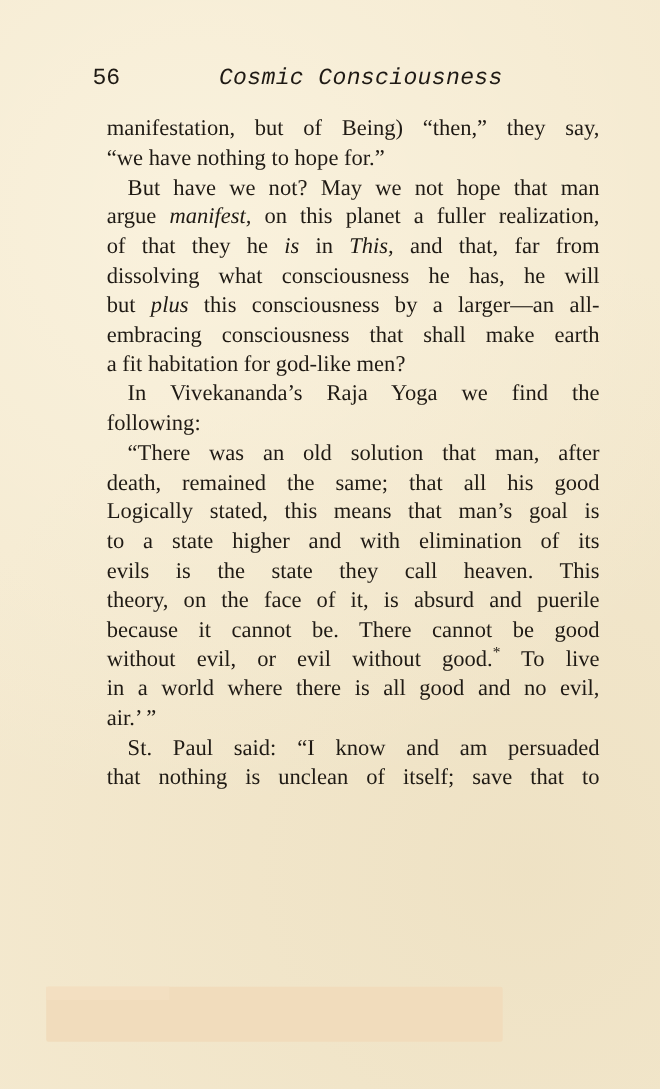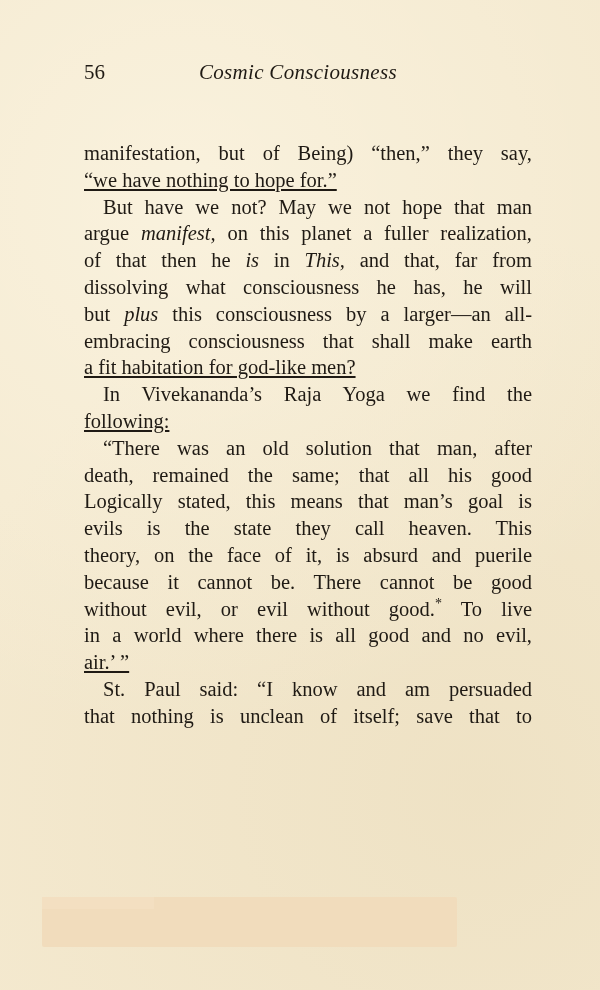--- a/index.html
+++ b/index.html
@@ -8,29 +8,30 @@
     background: #f4e9cf;
     background-image: radial-gradient(circle at 30% 20%, rgba(255,250,235,0.5), rgba(0,0,0,0) 60%),
                       radial-gradient(circle at 80% 80%, rgba(230,215,180,0.4), rgba(0,0,0,0) 60%);
     position: relative;
     font-family: "Liberation Serif", "DejaVu Serif", serif;
     color: #1f1a14;
   }
   .header {
     position: absolute; left: 84px; top: 60px; width: 440px; height: 30px;
     font-size: 21px;
+    font-family: Liberation Mono, monospace;
   }
   .page-num { position: absolute; left: 0; top: 0; }
   .running-title { position: absolute; left: 115px; top: 0; font-style: italic; letter-spacing: 0.3px; }
   .body-text {
-    position: absolute; left: 84px; top: 104px; width: 448px;
-    font-size: 20.5px; line-height: 26.8px; margin-top: 36px;
+    position: absolute; left: 97px; top: 104px; width: 448px;
+    font-size: 20.5px; line-height: 26.8px;
   }
   .line { white-space: nowrap; text-align: justify; text-align-last: justify; height: 26.8px; }
-  .line.last { text-align-last: left; text-decoration: underline; }
+  .line.last { text-align-last: left; }
   .line.indent { padding-left: 19px; }
   em { font-style: italic; }
   sup.mark { font-size: 14px; vertical-align: super; line-height: 0; }
   .blank-patch {
     position: absolute; left: 42px; top: 897px; width: 415px; height: 50px;
     background: #f1dcbc; border-radius: 2px;
   }
   .blank-patch::after {
     content: ""; position: absolute; left: 0; top: 0; width: 112px; height: 12px; background: #f3dfc1;
   }
@@ -41,30 +42,31 @@
 <div class="header">
   <span class="page-num">56</span>
   <span class="running-title">Cosmic Consciousness</span>
 </div>
 
 <div class="body-text" id="body-text">
     <div class="line"><span>manifestation, but of Being) “then,” they say,</span></div>
     <div class="line last"><span>“we have nothing to hope for.”</span></div>
     <div class="line indent"><span>But have we not?  May we not hope that man</span></div>
     <div class="line"><span>argue </span><em>manifest,</em><span> on this planet a fuller realization,</span></div>
-    <div class="line"><span>of that then he </span><em>is</em><span> in </span><em>This,</em><span> and that, far from</span></div>
+    <div class="line"><span>of that they he </span><em>is</em><span> in </span><em>This,</em><span> and that, far from</span></div>
     <div class="line"><span>dissolving what consciousness he has, he will</span></div>
     <div class="line"><span>but </span><em>plus</em><span> this consciousness by a larger—an all-</span></div>
     <div class="line"><span>embracing consciousness that shall make earth</span></div>
     <div class="line last"><span>a fit habitation for god-like men?</span></div>
     <div class="line indent"><span>In Vivekananda’s Raja Yoga we find the</span></div>
     <div class="line last"><span>following:</span></div>
     <div class="line indent"><span>“There was an old solution that man, after</span></div>
     <div class="line"><span>death, remained the same; that all his good</span></div>
     <div class="line"><span>Logically stated, this means that man’s goal is</span></div>
+    <div class="line"><span>to a state higher and with elimination of its</span></div>
     <div class="line"><span>evils is the state they call heaven.  This</span></div>
     <div class="line"><span>theory, on the face of it, is absurd and puerile</span></div>
     <div class="line"><span>because it cannot be.  There cannot be good</span></div>
     <div class="line"><span>without evil, or evil without good.</span><sup class="mark">*</sup><span> To live</span></div>
     <div class="line"><span>in a world where there is all good and no evil,</span></div>
     <div class="line last"><span>air.’ ”</span></div>
     <div class="line indent"><span>St. Paul said: “I know and am persuaded</span></div>
     <div class="line"><span>that nothing is unclean of itself; save that to</span></div>
   </div>
 

